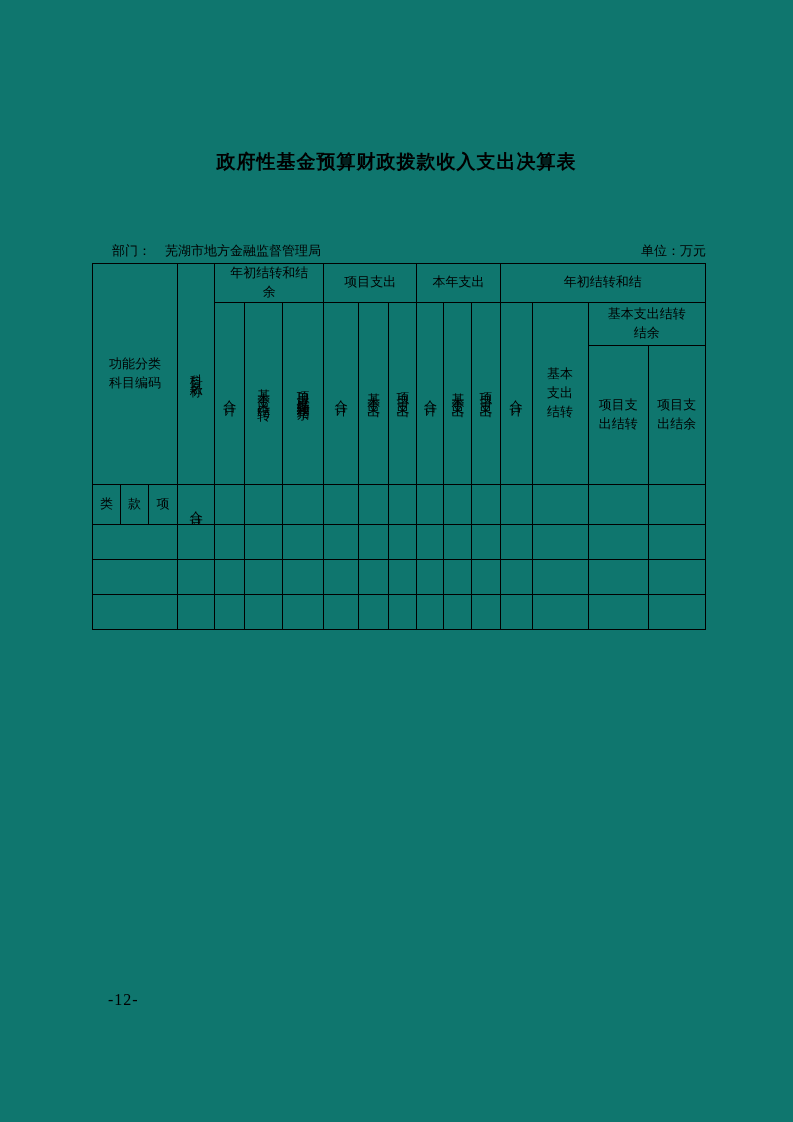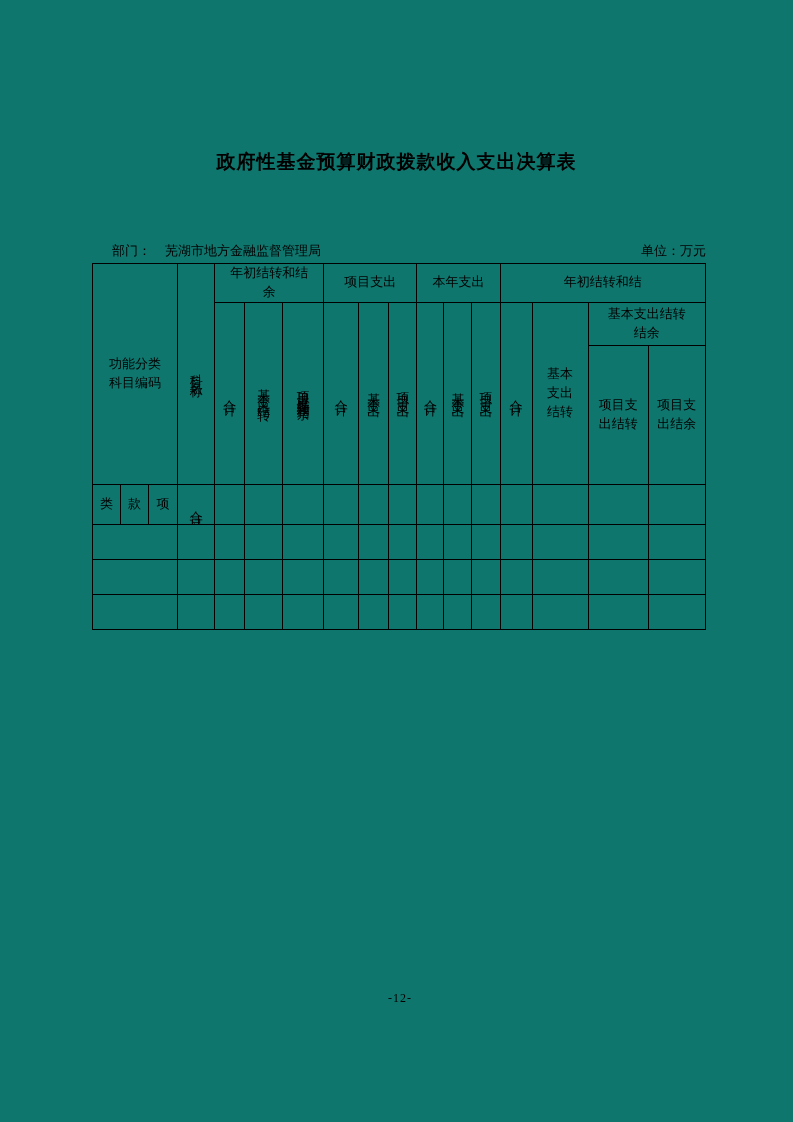--- a/index.html
+++ b/index.html
@@ -59,22 +59,22 @@
     white-space: normal;
   }
   .v-tight { letter-spacing: 2px; }
   .note {
     position: absolute; top: 637px; left: 97px; width: 616px;
     font-size: 13px; line-height: 37px;
     white-space: pre-line;
     text-align: justify;
   }
   .pageno {
-    position: absolute; top: 991px; left: 100px; width: 600px;
-    text-align: center; font-size: 12px; letter-spacing: 1px;
+    position: absolute; top: 991px; left: 108px; width: 600px;
+    text-align: left; font-size: 16px; letter-spacing: 1px;
     font-family: "Liberation Serif", "DejaVu Serif", serif;
   }
 </style>
 </head>
 <body>
 
 <div class="page">
 
   <div class="title">政府性基金预算财政拨款收入支出决算表</div>
 

